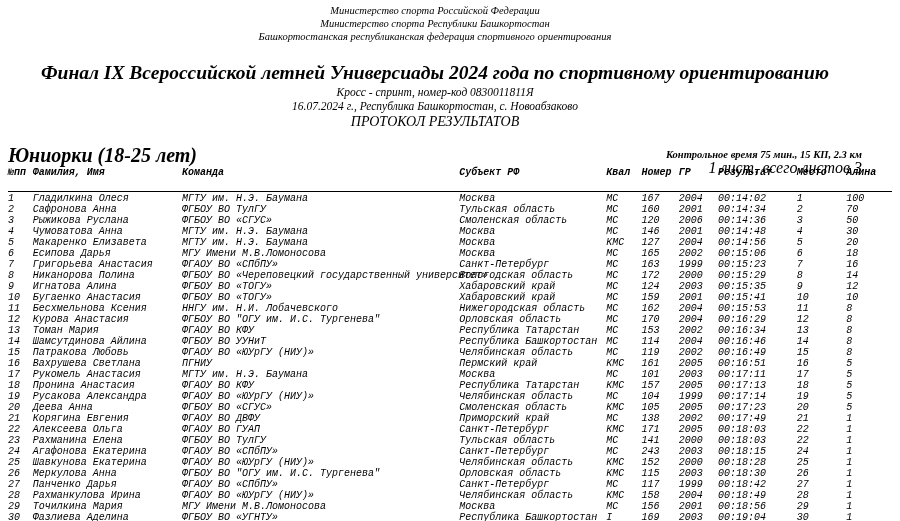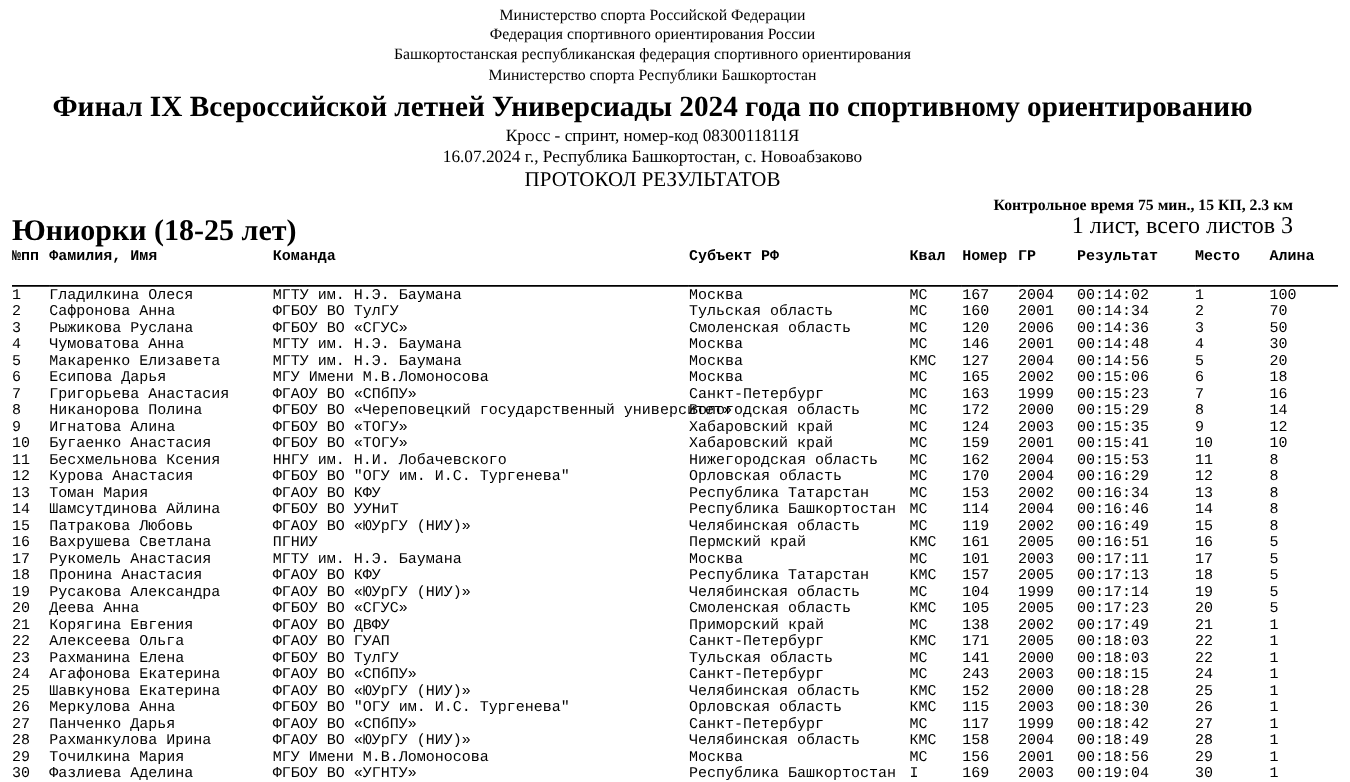--- a/index.html
+++ b/index.html
@@ -16,37 +16,38 @@
     font-family: "Liberation Serif", "DejaVu Serif", serif;
     -webkit-font-smoothing: antialiased;
   }
 
   .page {
     width: 870px;
     height: 521px;
     position: relative;
     box-sizing: border-box;
     padding: 4px 8px 0 8px;
+    font-style: italic;
   }
 
   
   .masthead {
     text-align: center;
   }
   .org-line {
     font-size: 10.5px;
     line-height: 13.2px;
     white-space: nowrap;
   }
 
   .event-title {
     font-size: 19.5px;
     font-weight: bold;
     line-height: 24px;
-    margin-top: 3px;
+    margin-top: 17px;
     white-space: nowrap;
   }
 
   .sub-line {
     font-size: 11.5px;
     line-height: 14.5px;
     white-space: nowrap;
   }
   .protocol-line {
     font-size: 14px;
@@ -65,21 +66,21 @@
     left: 0;
     bottom: 1px;
     font-size: 20px;
     font-weight: bold;
     line-height: 20px;
     white-space: nowrap;
   }
   .meta {
     position: absolute;
     right: 0;
-    top: 0;
+    top: 16px;
     text-align: right;
   }
   .meta-ctrl {
     font-size: 10.5px;
     font-weight: bold;
     line-height: 13px;
     white-space: nowrap;
   }
   .meta-sheets {
     font-size: 16px;
@@ -144,23 +145,22 @@
     white-space: nowrap;
   }
 </style>
 </head>
 <body>
 
 <div class="page">
 
   <div class="masthead">
     <div class="org-line">Министерство спорта Российской Федерации</div>
-    <div class="org-line">Федерация спортивного ориентирования России</div>
+    <div class="org-line">Министерство спорта Республики Башкортостан</div>
     <div class="org-line">Башкортостанская республиканская федерация спортивного ориентирования</div>
-    <div class="org-line">Министерство спорта Республики Башкортостан</div>
 
     <div class="event-title">Финал IX Всероссийской летней Универсиады 2024 года по спортивному ориентированию</div>
     <div class="sub-line">Кросс - спринт, номер-код 0830011811Я</div>
     <div class="sub-line">16.07.2024 г., Республика Башкортостан, с. Новоабзаково</div>
     <div class="protocol-line">ПРОТОКОЛ РЕЗУЛЬТАТОВ</div>
   </div>
 
   <div class="catbar">
     <div class="category">Юниорки (18-25 лет)</div>
     <div class="meta">

